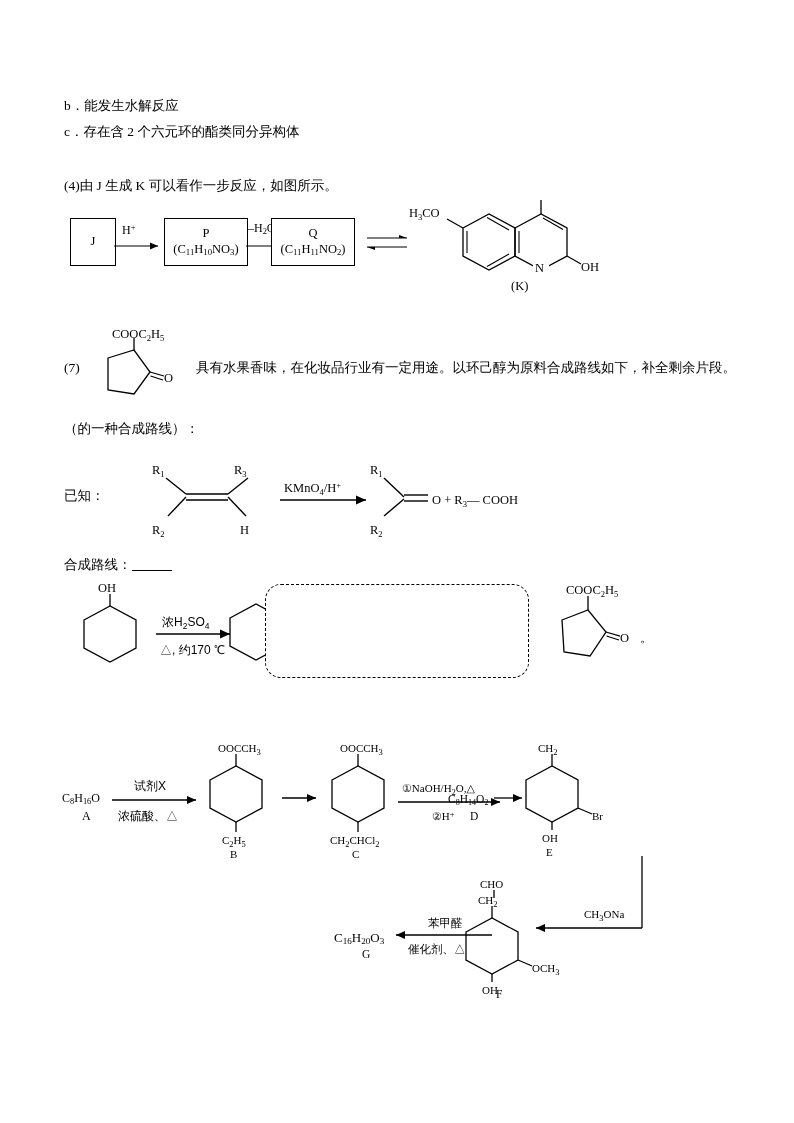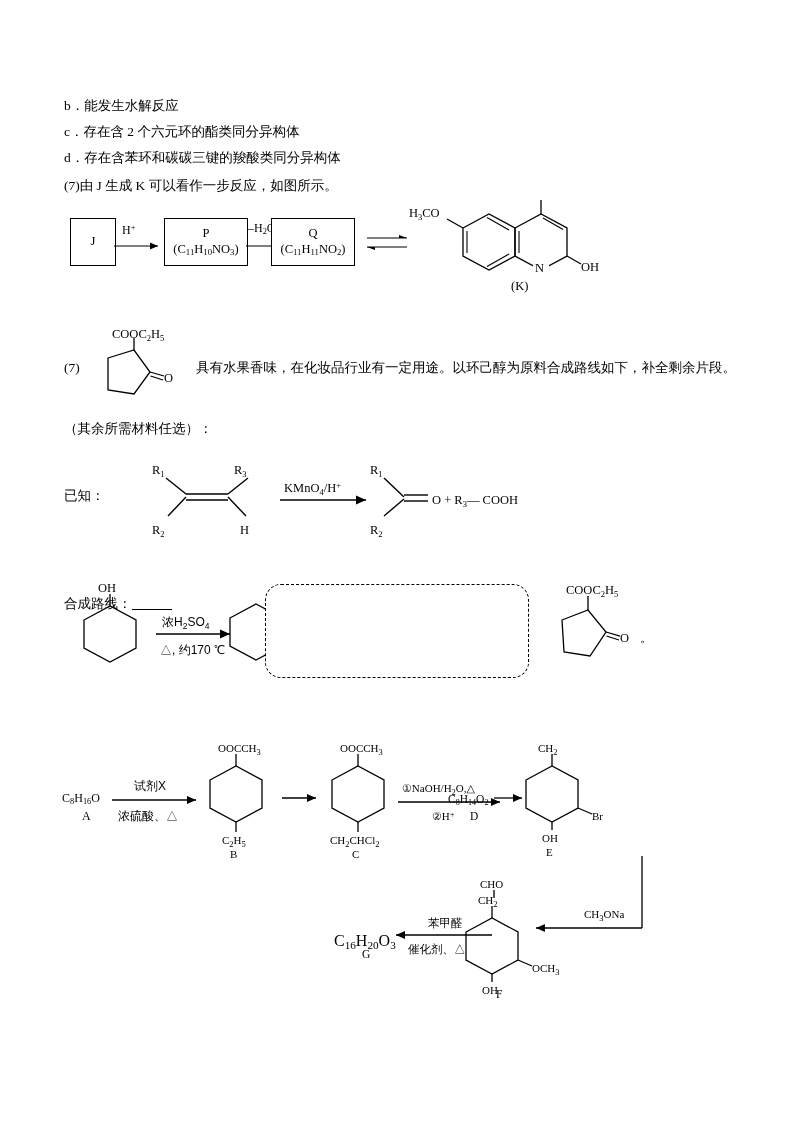--- a/index.html
+++ b/index.html
@@ -37,23 +37,22 @@
   sub { font-size:70%; vertical-align:-0.25em; }
   sup { font-size:70%; vertical-align:0.45em; }
 </style>
 </head>
 <body>
 
 <div class="page">
 
   <div class="txt" style="left:64px; top:92px;">b．能发生水解反应</div>
   <div class="txt" style="left:64px; top:118px;">c．存在含 2 个六元环的酯类同分异构体</div>
-  <div class="txt" style="left:64px; top:144px;">d．存在含苯环和碳碳三键的羧酸类同分异构体</div>
-
-  <div class="txt" style="left:64px; top:172px;">(7)由 J 生成 K 可以看作一步反应，如图所示。</div>
+
+  <div class="txt" style="left:64px; top:172px;">(4)由 J 生成 K 可以看作一步反应，如图所示。</div>
 
   <div class="rbox" style="left:70px; top:214px; width:44px; height:46px;">
     <span>J</span>
   </div>
 
   <svg style="left:114px; top:214px;" width="50" height="46">
     <line x1="0" y1="28" x2="44" y2="28" stroke="#000" stroke-width="1.2"></line>
     <polygon points="44,28 36,24.6 36,31.4" fill="#000"></polygon>
   </svg>
   <div class="txt txt-sm" style="left:122px; top:218px; font-size:12px;">
@@ -119,21 +118,21 @@
     <line x1="50" y1="18" x2="50" y2="6" stroke="#000" stroke-width="1.3"></line>
     <text x="28" y="6" class="lbl">COOC<tspan class="sub" dy="3">2</tspan><tspan dy="-3">H</tspan><tspan class="sub" dy="3">5</tspan></text>
 
     <line x1="66" y1="40" x2="80" y2="44" stroke="#000" stroke-width="1.3"></line>
     <line x1="66.5" y1="44" x2="79" y2="48" stroke="#000" stroke-width="1.3"></line>
     <text x="80" y="50" class="lbl">O</text>
   </svg>
 
   <div class="txt" style="left:196px; top:354px;text-align:right;">具有水果香味，在化妆品行业有一定用途。以环己醇为原料合成路线如下，补全剩余片段。</div>
 
-  <div class="txt" style="left:64px; top:415px;">（其余所需材料任选）：</div>
+  <div class="txt" style="left:64px; top:415px;">（的一种合成路线）：</div>
 
   <div class="txt" style="left:64px; top:482px;">已知：</div>
 
   <svg style="left:128px; top:446px;" width="380" height="96">
 
     <line x1="38" y1="28" x2="58" y2="44" stroke="#000" stroke-width="1.4"></line>
     <line x1="58" y1="44" x2="100" y2="44" stroke="#000" stroke-width="1.4"></line>
     <line x1="58" y1="50" x2="100" y2="50" stroke="#000" stroke-width="1.4"></line>
     <line x1="100" y1="44" x2="120" y2="28" stroke="#000" stroke-width="1.4"></line>
     <line x1="58" y1="47" x2="40" y2="66" stroke="#000" stroke-width="1.4"></line>
@@ -149,21 +148,21 @@
 
     <line x1="256" y1="28" x2="276" y2="47" stroke="#000" stroke-width="1.4"></line>
     <line x1="256" y1="66" x2="276" y2="49" stroke="#000" stroke-width="1.4"></line>
     <line x1="276" y1="45" x2="300" y2="45" stroke="#000" stroke-width="1.4"></line>
     <line x1="276" y1="51" x2="300" y2="51" stroke="#000" stroke-width="1.4"></line>
     <text x="242" y="24" class="lbl">R<tspan class="sub" dy="3">1</tspan></text>
     <text x="242" y="84" class="lbl">R<tspan class="sub" dy="3">2</tspan></text>
     <text x="304" y="54" class="lbl">O + R<tspan class="sub" dy="3">3</tspan><tspan dy="-3">— COOH</tspan></text>
   </svg>
 
-  <div class="txt" style="left:64px; top:551px;margin-top:39px;">
+  <div class="txt" style="left:64px; top:551px;">
     <span>合成路线：</span><span class="blank-sm"></span>
   </div>
 
   <svg style="left:70px; top:578px;" width="180" height="98">
     <polygon points="14,38 40,24 66,38 66,66 40,80 14,66" fill="none" stroke="#000" stroke-width="1.3"></polygon>
     <line x1="40" y1="24" x2="40" y2="12" stroke="#000" stroke-width="1.3"></line>
     <text x="28" y="10" class="lbl">OH</text>
 
     <line x1="86" y1="52" x2="160" y2="52" stroke="#000" stroke-width="1.3"></line>
     <polygon points="160,52 150,47.6 150,56.4" fill="#000"></polygon>
@@ -268,17 +267,17 @@
   </svg>
   <div class="txt txt-sm" style="left:496px; top:982px; font-size:11.5px;">F</div>
 
   <svg style="left:390px; top:905px;" width="112" height="52">
     <line x1="102" y1="26" x2="6" y2="26" stroke="#000" stroke-width="1.3"></line>
     <polygon points="6,26 15,22 15,30" fill="#000"></polygon>
     <text x="38" y="18" class="lbl-cn" style="font-size:11.5px;">苯甲醛</text>
     <text x="18" y="44" class="lbl-cn" style="font-size:11.5px;">催化剂、△</text>
   </svg>
 
-  <div class="txt txt-sm" style="left:334px; top:925px; font-size:16px;">C<sub>16</sub>H<sub>20</sub>O<sub>3</sub></div>
+  <div class="txt txt-sm" style="left:334px; top:925px; font-size:13px;">C<sub>16</sub>H<sub>20</sub>O<sub>3</sub></div>
   <div class="txt txt-sm" style="left:362px; top:942px; font-size:11.5px;">G</div>
 
 
 </div>
 
 </body></html>

